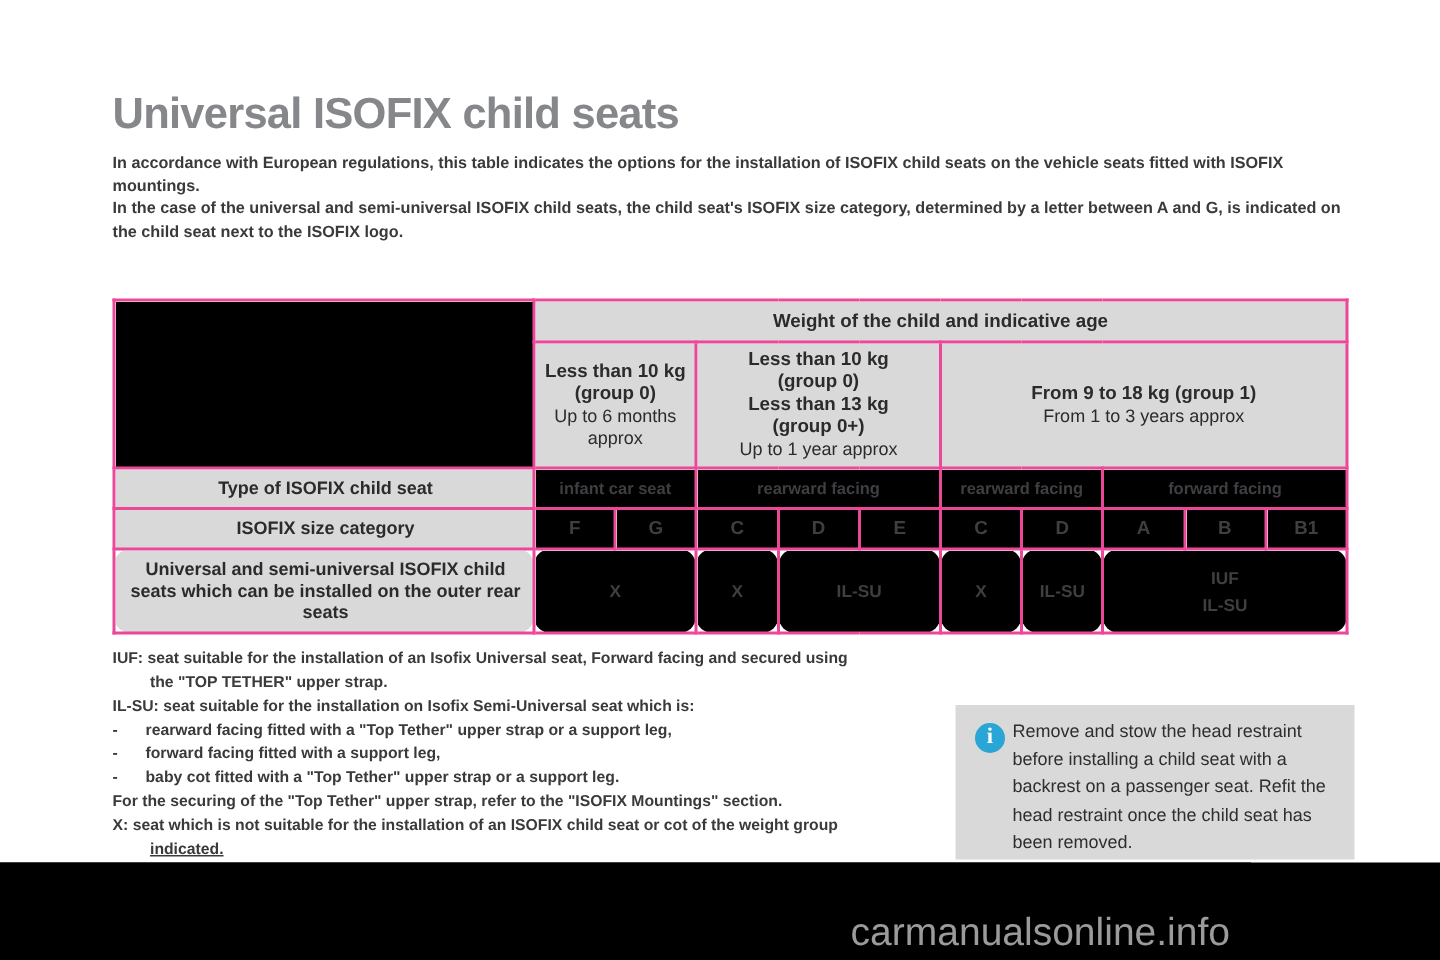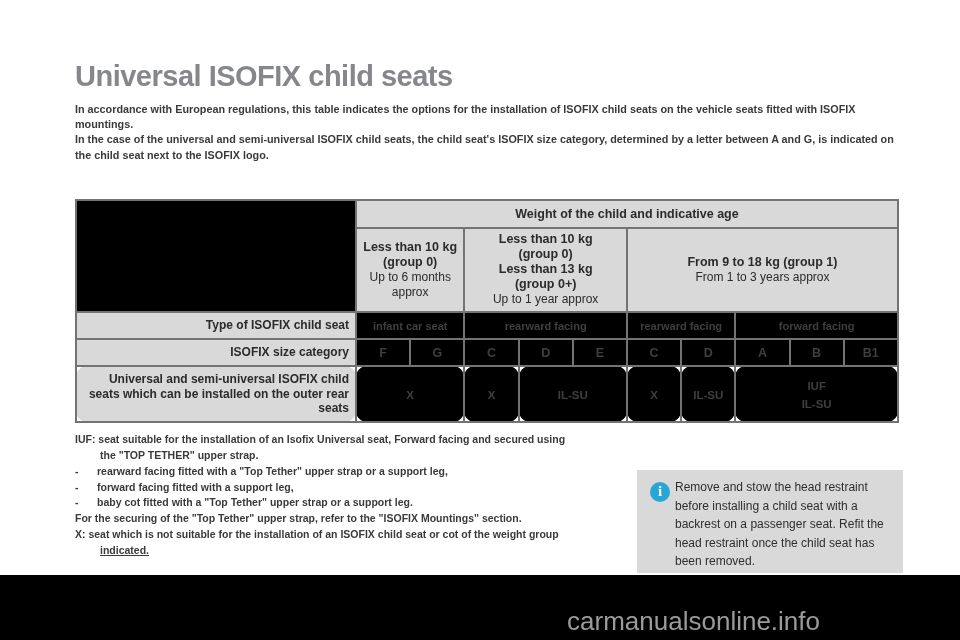--- a/index.html
+++ b/index.html
@@ -26,31 +26,31 @@
     width: 820px; font-size: 10.8px; font-weight: bold;
     color: #3a3a3c; line-height: 15.2px;
   }
 
   
   table.isofix {
     margin-top: 36px; border-collapse: collapse; table-layout: fixed;
     width: 822px;
   }
   table.isofix td {
-    border: 2px solid #737373; overflow: hidden;
+    border: 2px solid #ec4899; overflow: hidden;
   }
   .cell-light { background: #d9d9d9; color: #2b2b2b; }
   .cell-dark  { background: #000000; color: #3f3f43; text-align: center; }
   .cell-black { background: #000000; }
   .hdr-cell { height: 28px; text-align: center; font-weight: bold; font-size: 12.5px; }
   .sub-cell { height: 84px; text-align: center; vertical-align: middle; padding: 2px; }
   .sub-bold { font-weight: bold; font-size: 12.5px; line-height: 15px; white-space: pre-line; }
   .sub-note { font-size: 12px; line-height: 15px; white-space: pre-line; }
   .lbl-cell {
-    text-align: right; font-weight: bold; font-size: 12px;
+    text-align: center; font-weight: bold; font-size: 12px;
     padding-left: 8px; padding-right: 6px; line-height: 14.5px;
   }
   .type-row td { height: 27px; }
   .type-val { font-weight: bold; font-size: 11px; }
   .size-row td { height: 27px; }
   .size-val { font-weight: bold; font-size: 12.5px; }
   .uni-row td { height: 56px; vertical-align: middle; border-radius: 11px; }
   .uni-val { font-weight: bold; font-size: 11.5px; line-height: 15px; white-space: pre-line; }
 
   
@@ -163,20 +163,21 @@
         <td class="cell-dark"><span class="uni-val">IL-SU</span></td>
         <td class="cell-dark" colspan="3"><span class="uni-val">IUF
 IL-SU</span></td>
       </tr>
     </tbody>
       </table>
 
     <div class="footnotes">
       <div class="fn-line">IUF:  seat suitable for the installation of an Isofix Universal seat, Forward facing and secured using</div>
       <div class="fn-line fn-indent">the "TOP TETHER" upper strap.</div>
+      <div class="fn-line">IL-SU: seat suitable for the installation on Isofix Semi-Universal seat which is:</div>
       <div class="fn-bullet">
         <span class="fn-dash">-</span>
         <span class="fn-line">rearward facing fitted with a "Top Tether" upper strap or a support leg,</span>
       </div>
       <div class="fn-bullet">
         <span class="fn-dash">-</span>
         <span class="fn-line">forward facing fitted with a support leg,</span>
       </div>
       <div class="fn-bullet">
         <span class="fn-dash">-</span>

